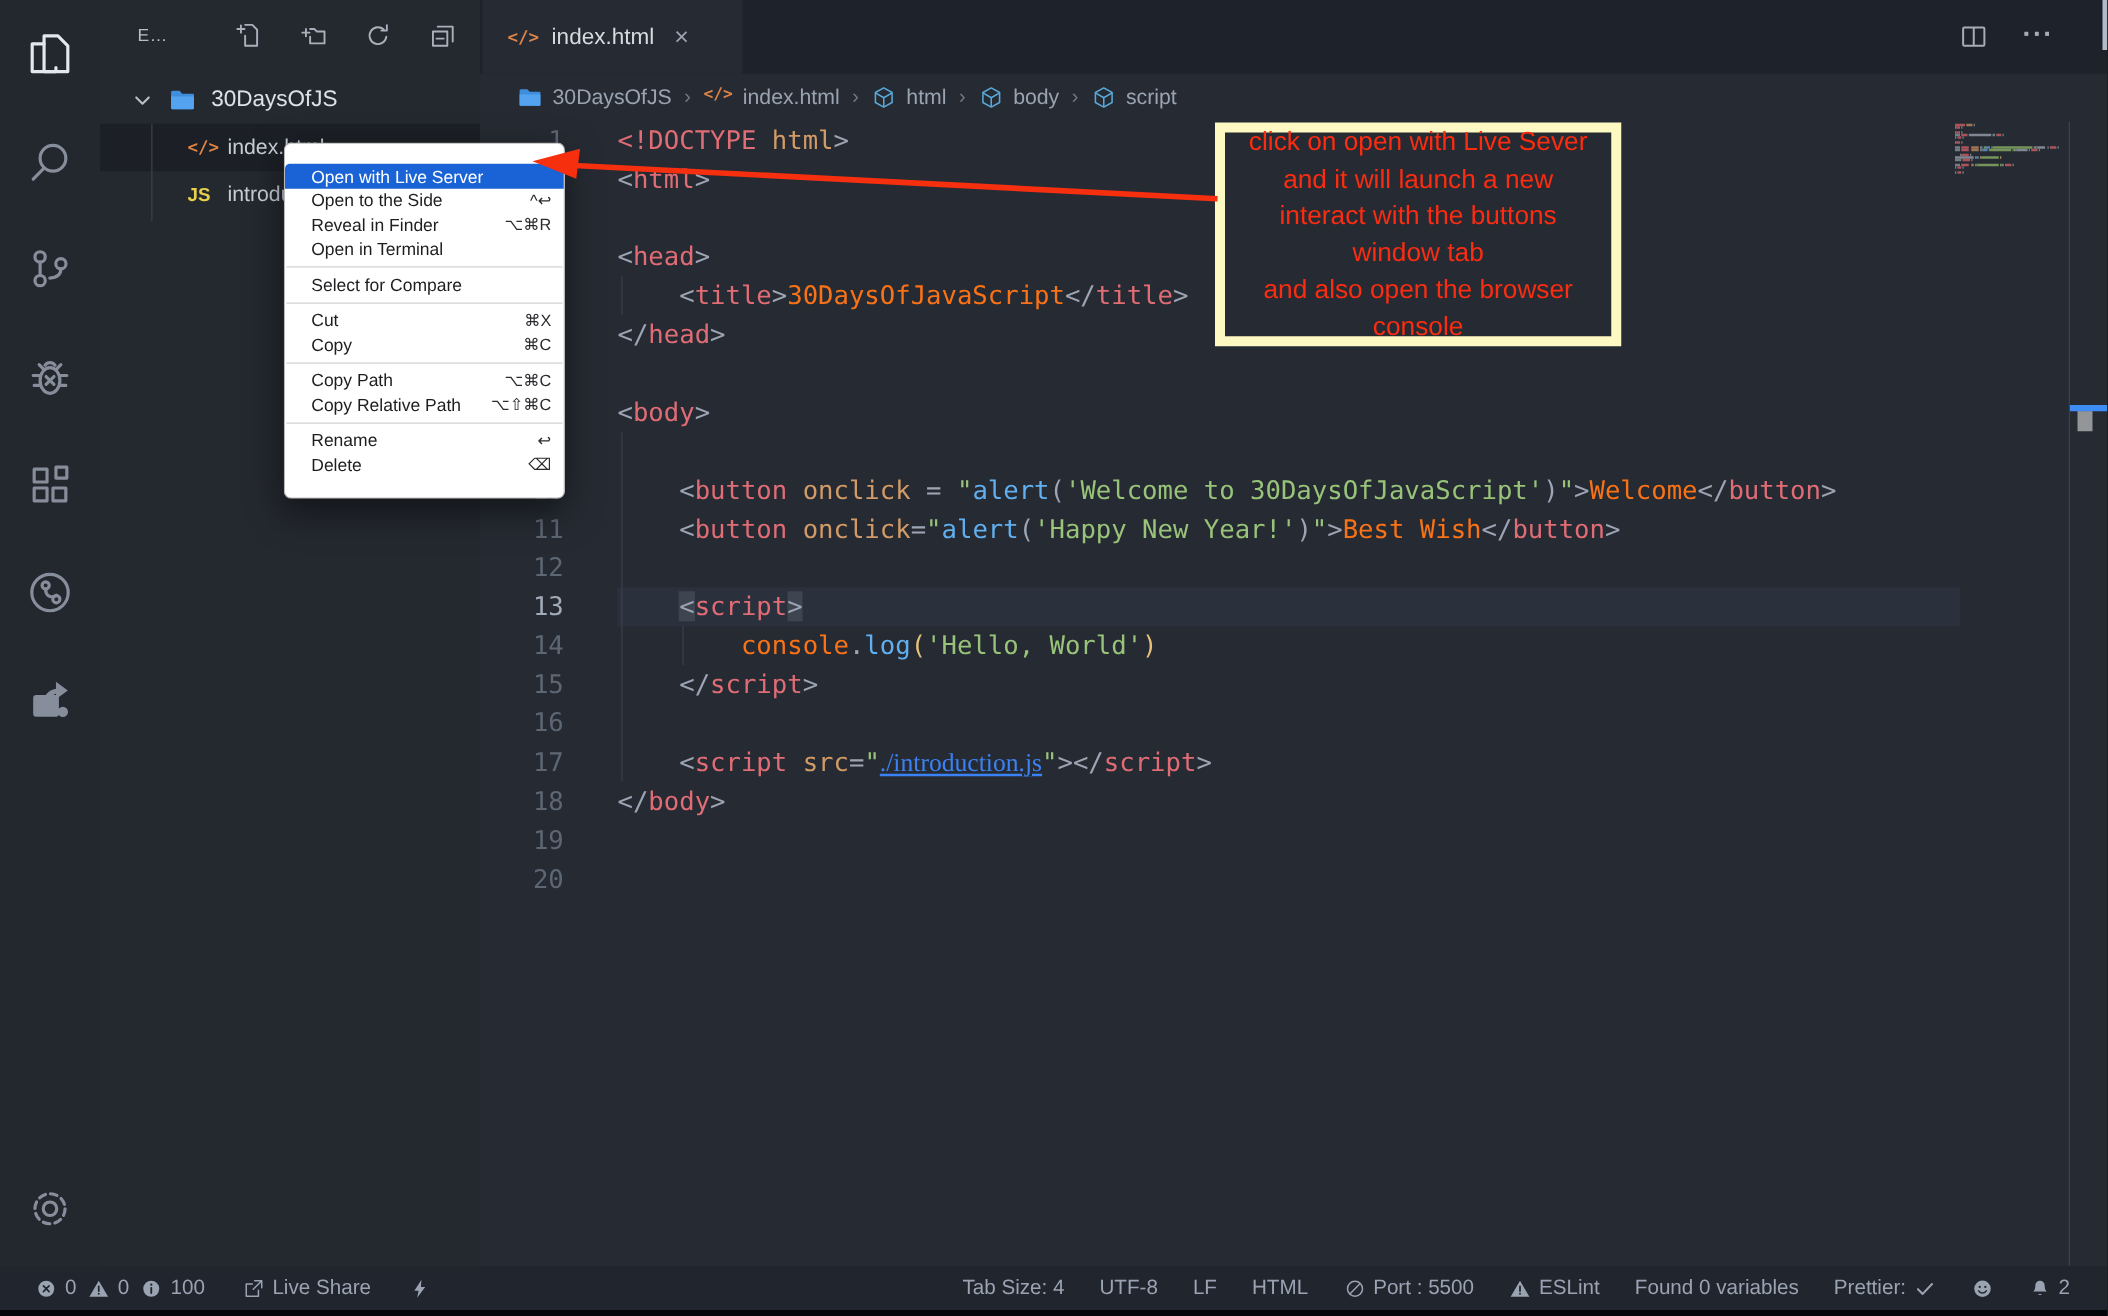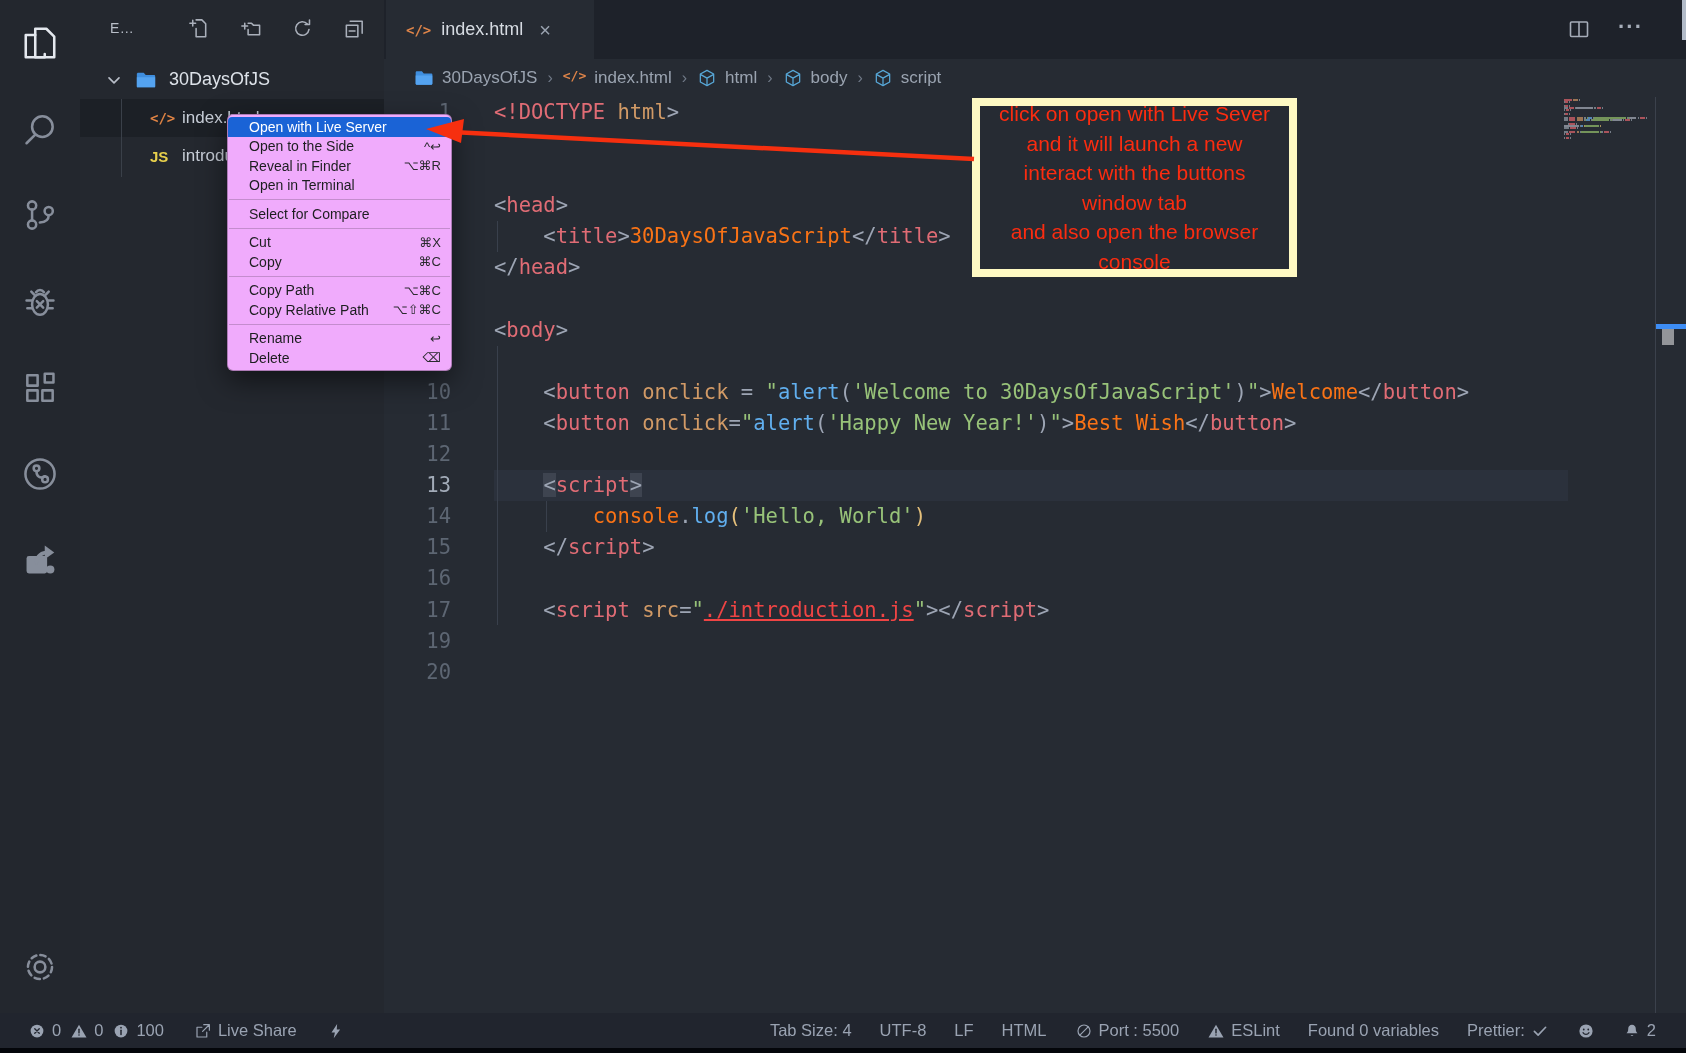--- a/index.html
+++ b/index.html
@@ -53,44 +53,44 @@
   .bc-ico.html-txt{width:auto;font-family:"DejaVu Sans Mono",monospace;font-weight:bold;font-size:13px;color:#de8449;}
   #editor{position:absolute;left:0;top:97px;right:0;bottom:0;background:#262b33;overflow:hidden;}
   .code-line{display:flex;height:31.1px;line-height:31.1px;font-family:"DejaVu Sans Mono",monospace;
              font-size:20.5px;white-space:pre;cursor:text;}
   .gutter{flex:0 0 110px;box-sizing:border-box;padding-right:43px;text-align:right;color:#5d6673;}
   .lc{width:1074px;}
   .code-line.cur .lc{background:#2b313c;}
   .code-line.cur .gutter{color:#a2abb8;}
   .c-tag{color:#e06c75;} .c-punc{color:#9da5b4;} .c-attr{color:#d19a66;}
   .c-str{color:#98c379;} .c-fn{color:#61afef;} .c-txt{color:#f97316;}
-  .c-yel{color:#e5c07b;} .c-link{color:#ef4444;text-decoration:underline;}
+  .c-yel{color:#e5c07b;} .c-link{color:#3b82f6;text-decoration:underline;font-family:Liberation Serif, serif;}
   .c-bh{color:#9da5b4;background:#3e4450;}
   .ind-guide{position:absolute;width:1px;background:#39404c;z-index:3;}
   #minimap{position:absolute;left:1180px;top:0;width:90px;height:140px;opacity:.9;cursor:pointer;}
   .mm-row{position:absolute;height:2px;}
   .mm-seg{position:absolute;height:2px;top:0;}
   #mm-divider{position:absolute;left:1271px;top:0;bottom:0;width:1px;background:#3b414c;}
   #ov-blue{position:absolute;left:1272px;top:227px;width:30px;height:5px;background:#3d8df5;}
   #ov-thumb{position:absolute;left:1278px;top:232px;width:12px;height:16px;background:rgba(255,255,255,.5);cursor:pointer;}
   
   #statusbar{position:absolute;left:0;bottom:5px;width:100%;height:35px;background:#21252e;z-index:6;
              display:flex;align-items:center;justify-content:space-between;color:#9aa3b2;font-size:16.5px;}
   #statusblack{position:absolute;left:0;bottom:0;width:100%;height:5px;background:#04060a;z-index:6;}
   .st-group{display:flex;align-items:center;}
   #st-left{padding-left:28px;gap:9px;}
   #st-right{padding-right:30px;gap:28px;}
   .st-item{display:flex;align-items:center;gap:6px;cursor:pointer;white-space:nowrap;}
   .st-ico{width:18px;height:18px;display:inline-block;}
   .st-ico svg{width:100%;height:100%;}
   .gap-big{margin-left:21px;}
   
-  #contextmenu{position:absolute;left:227px;top:114px;width:223px;background:#f0abfc;border-radius:6px;
+  #contextmenu{position:absolute;left:227px;top:114px;width:223px;background:#ffffff;border-radius:6px;
                border:1px solid rgba(0,0,0,.28);box-shadow:0 10px 28px rgba(0,0,0,.5);z-index:50;
-               padding:2px 0;font-size:14px;color:#1d1e20;}
+               padding:16px 0;font-size:14px;color:#1d1e20;}
   .cm-item{height:19.5px;display:flex;align-items:center;padding:0 10px 0 21px;cursor:pointer;}
   .cm-item.hl{background:#1a63d6;color:#ffffff;border-radius:4px 4px 0 0;}
   .cm-label{flex:1;white-space:nowrap;}
   .cm-short{font-size:13px;color:#2a2b2e;white-space:nowrap;}
   .cm-sep{height:1px;background:rgba(0,0,0,.18);margin:4px 1px;}
   
   #annotation{position:absolute;left:972px;top:98px;width:325px;height:179px;box-sizing:border-box;
               border:8px solid #fef9c3;z-index:55;display:flex;flex-direction:column;justify-content:center;}
   .ann-line{text-align:center;font-size:21px;line-height:29.5px;color:#fb2c10;}
   #arrow-svg{position:absolute;left:0;top:0;width:1686px;height:1053px;z-index:60;pointer-events:none;}
@@ -240,36 +240,37 @@
               <path d="M12 2.8l8 4.4v9.6l-8 4.4-8-4.4V7.2z"></path>
               <path d="M12 12.2l8-4.6M12 12.2L4 7.6M12 12.2V21"></path>
             </svg></span>
           <span class="bc-label">script</span>
         </span>
       </div>
 
     <div id="editor">
       <div id="codelines">
           <div class="code-line"><span class="gutter">1</span><span class="lc"><span class="c-tag">&lt;!DOCTYPE</span><span class="c-attr"> html</span><span class="c-punc">&gt;</span></span></div>
-          <div class="code-line"><span class="gutter">2</span></div>
+          <div class="code-line"><span class="gutter">2</span><span class="lc"><span class="c-punc">&lt;</span><span class="c-tag">html</span><span class="c-punc">&gt;</span></span></div>
           <div class="code-line"><span class="gutter">3</span><span class="lc"></span></div>
           <div class="code-line"><span class="gutter">4</span><span class="lc"><span class="c-punc">&lt;</span><span class="c-tag">head</span><span class="c-punc">&gt;</span></span></div>
           <div class="code-line"><span class="gutter">5</span><span class="lc"><span class="c-punc">    &lt;</span><span class="c-tag">title</span><span class="c-punc">&gt;</span><span class="c-txt">30DaysOfJavaScript</span><span class="c-punc">&lt;/</span><span class="c-tag">title</span><span class="c-punc">&gt;</span></span></div>
           <div class="code-line"><span class="gutter">6</span><span class="lc"><span class="c-punc">&lt;/</span><span class="c-tag">head</span><span class="c-punc">&gt;</span></span></div>
           <div class="code-line"><span class="gutter">7</span><span class="lc"></span></div>
           <div class="code-line"><span class="gutter">8</span><span class="lc"><span class="c-punc">&lt;</span><span class="c-tag">body</span><span class="c-punc">&gt;</span></span></div>
           <div class="code-line"><span class="gutter">9</span><span class="lc"></span></div>
           <div class="code-line"><span class="gutter">10</span><span class="lc"><span class="c-punc">    &lt;</span><span class="c-tag">button</span><span class="c-txt"> </span><span class="c-attr">onclick</span><span class="c-punc"> = </span><span class="c-str">"</span><span class="c-fn">alert</span><span class="c-punc">(</span><span class="c-str">'Welcome to 30DaysOfJavaScript'</span><span class="c-punc">)</span><span class="c-str">"</span><span class="c-punc">&gt;</span><span class="c-txt">Welcome</span><span class="c-punc">&lt;/</span><span class="c-tag">button</span><span class="c-punc">&gt;</span></span></div>
           <div class="code-line"><span class="gutter">11</span><span class="lc"><span class="c-punc">    &lt;</span><span class="c-tag">button</span><span class="c-txt"> </span><span class="c-attr">onclick</span><span class="c-punc">=</span><span class="c-str">"</span><span class="c-fn">alert</span><span class="c-punc">(</span><span class="c-str">'Happy New Year!'</span><span class="c-punc">)</span><span class="c-str">"</span><span class="c-punc">&gt;</span><span class="c-txt">Best Wish</span><span class="c-punc">&lt;/</span><span class="c-tag">button</span><span class="c-punc">&gt;</span></span></div>
           <div class="code-line"><span class="gutter">12</span><span class="lc"></span></div>
           <div class="code-line cur"><span class="gutter">13</span><span class="lc"><span class="c-txt">    </span><span class="c-bh">&lt;</span><span class="c-tag">script</span><span class="c-bh">&gt;</span></span></div>
           <div class="code-line"><span class="gutter">14</span><span class="lc"><span class="c-txt">        console</span><span class="c-punc">.</span><span class="c-fn">log</span><span class="c-yel">(</span><span class="c-str">'Hello, World'</span><span class="c-yel">)</span></span></div>
           <div class="code-line"><span class="gutter">15</span><span class="lc"><span class="c-punc">    &lt;/</span><span class="c-tag">script</span><span class="c-punc">&gt;</span></span></div>
           <div class="code-line"><span class="gutter">16</span><span class="lc"></span></div>
           <div class="code-line"><span class="gutter">17</span><span class="lc"><span class="c-punc">    &lt;</span><span class="c-tag">script</span><span class="c-txt"> </span><span class="c-attr">src</span><span class="c-punc">=</span><span class="c-str">"</span><span class="c-link">./introduction.js</span><span class="c-str">"</span><span class="c-punc">&gt;&lt;/</span><span class="c-tag">script</span><span class="c-punc">&gt;</span></span></div>
+          <div class="code-line"><span class="gutter">18</span><span class="lc"><span class="c-punc">&lt;/</span><span class="c-tag">body</span><span class="c-punc">&gt;</span></span></div>
           <div class="code-line"><span class="gutter">19</span><span class="lc"></span></div>
           <div class="code-line"><span class="gutter">20</span></div>
         </div>
       <div class="ind-guide" style="left:113px;top:124.3px;height:31px"></div>
       <div class="ind-guide" style="left:113px;top:248.6px;height:279.6px"></div>
       <div class="ind-guide" style="left:162px;top:403.9px;height:31px"></div>
       <div id="minimap">
           <div class="mm-row" style="top: 2px; left: 0px;">
             <span class="mm-seg" style="left: 0px; width: 8.45px; background: rgb(185, 88, 96);"></span>
             <span class="mm-seg" style="left: 9.45px; width: 4.25px; background: rgb(168, 126, 88);"></span>

